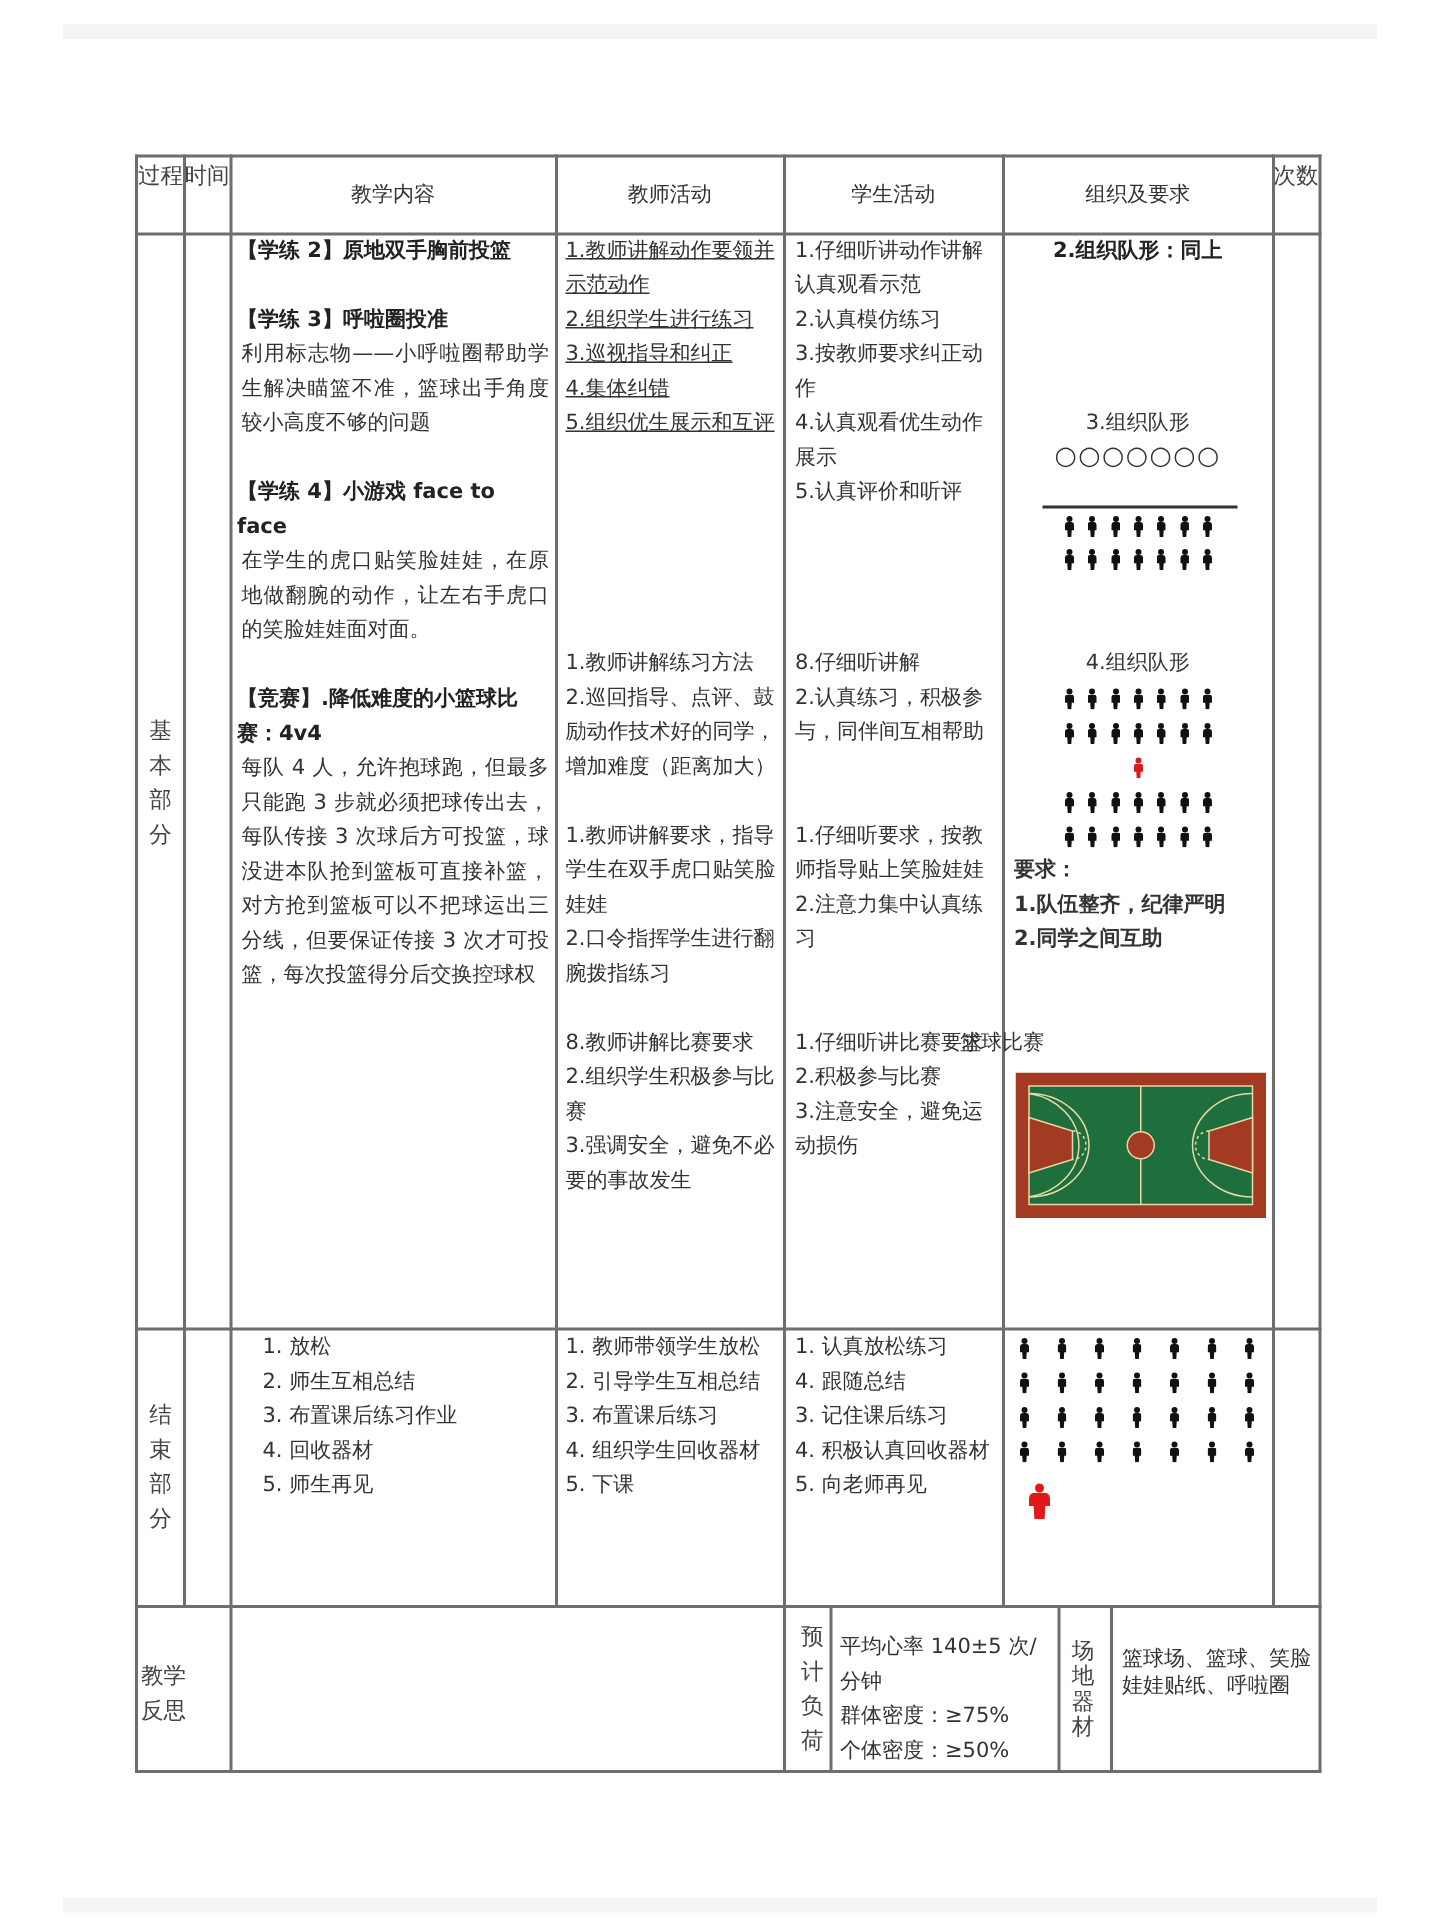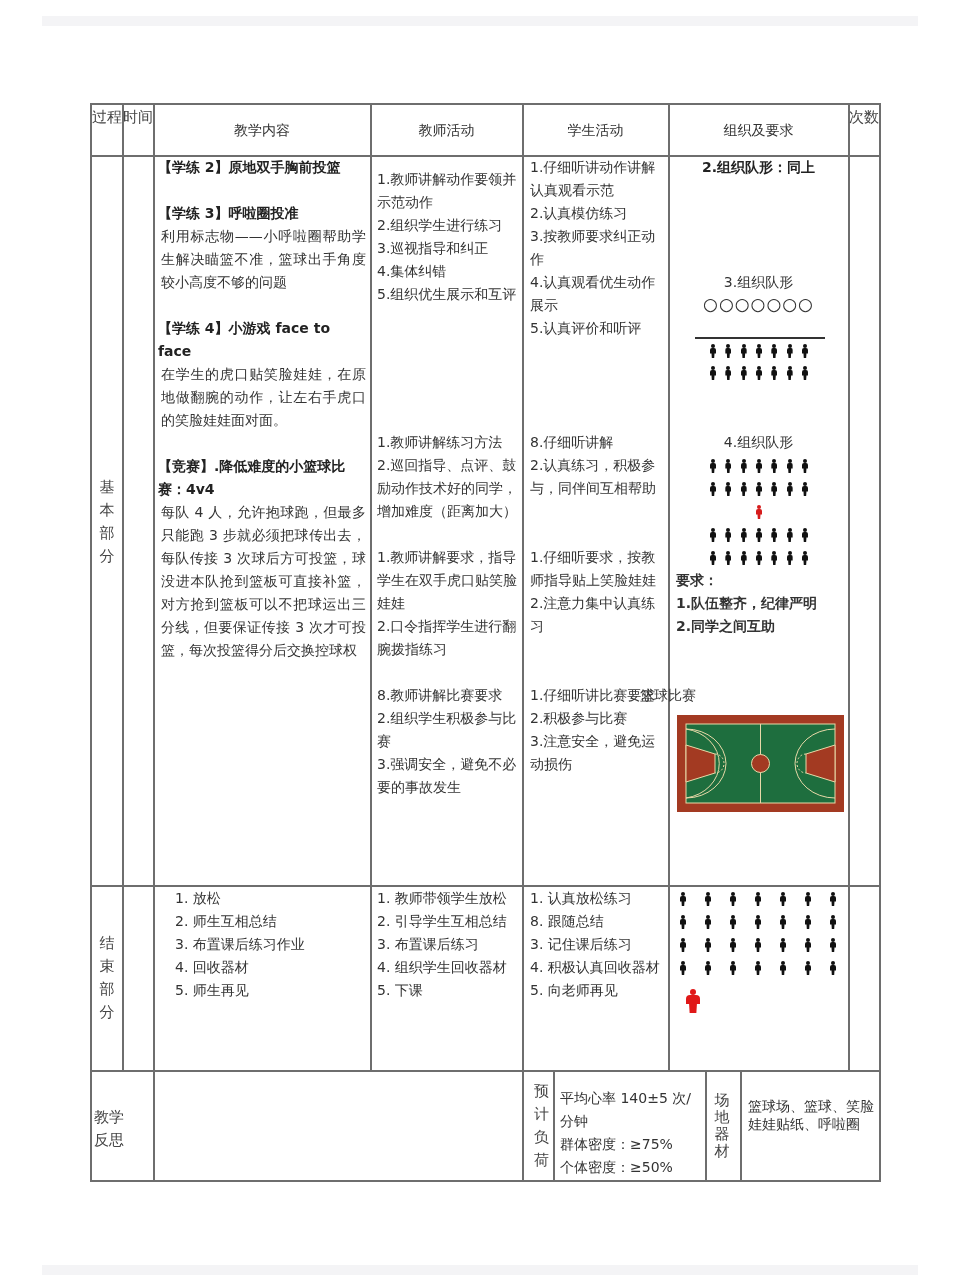--- a/index.html
+++ b/index.html
@@ -81,21 +81,21 @@
     <div class="para bold" style="margin-left:-3px;">【学练 3】呼啦圈投准</div>
     <div class="para" style="text-align:justify;">利用标志物——小呼啦圈帮助学生解决瞄篮不准，篮球出手角度较小高度不够的问题</div>
     <div class="gap"></div>
     <div class="para bold" style="margin-left:-3px;">【学练 4】小游戏 face to face</div>
     <div class="para" style="text-align:justify;">在学生的虎口贴笑脸娃娃，在原地做翻腕的动作，让左右手虎口的笑脸娃娃面对面。</div>
     <div class="gap"></div>
     <div class="para bold" style="margin-left:-3px;">【竞赛】.降低难度的小篮球比赛：4v4</div>
     <div class="para" style="text-align:justify;">每队 4 人，允许抱球跑，但最多只能跑 3 步就必须把球传出去，每队传接 3 次球后方可投篮，球没进本队抢到篮板可直接补篮，对方抢到篮板可以不把球运出三分线，但要保证传接 3 次才可投篮，每次投篮得分后交换控球权</div>
   </div>
 
-  <div class="cell" style="left:377px; top:168px; width:142px;">
+  <div class="cell" style="left:377px; top:156px; width:142px;text-decoration:underline;">
     <div>1.教师讲解动作要领并示范动作</div>
     <div>2.组织学生进行练习</div>
     <div>3.巡视指导和纠正</div>
     <div>4.集体纠错</div>
     <div>5.组织优生展示和互评</div>
   </div>
   <div class="cell" style="left:377px; top:431px; width:142px;">
     <div>1.教师讲解练习方法</div>
     <div>2.巡回指导、点评、鼓励动作技术好的同学，增加难度（距离加大）</div>
   </div>
@@ -224,21 +224,21 @@
   </div>
   <div class="cell" style="left:377px; top:887px; width:142px;">
     <div>1.  教师带领学生放松</div>
     <div>2.  引导学生互相总结</div>
     <div>3.  布置课后练习</div>
     <div>4.  组织学生回收器材</div>
     <div>5.  下课</div>
   </div>
   <div class="cell" style="left:530px; top:887px; width:134px;">
     <div>1.  认真放松练习</div>
-    <div>8.  跟随总结</div>
+    <div>4.  跟随总结</div>
     <div>3.  记住课后练习</div>
     <div>4.  积极认真回收器材</div>
     <div>5.  向老师再见</div>
   </div>
 
   <div class="formation" style="left:680px; top:892px; width:156px;">
     <span class="person black"></span>
       <span class="person black"></span>
       <span class="person black"></span>
       <span class="person black"></span>

